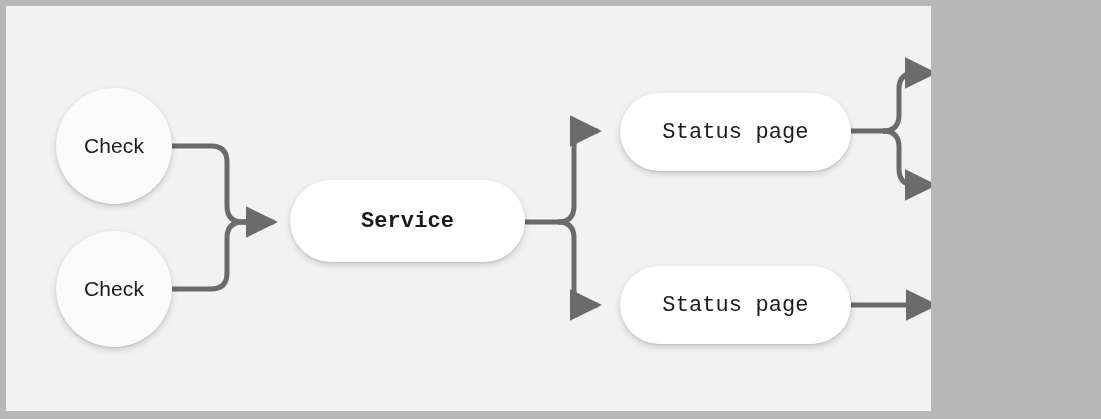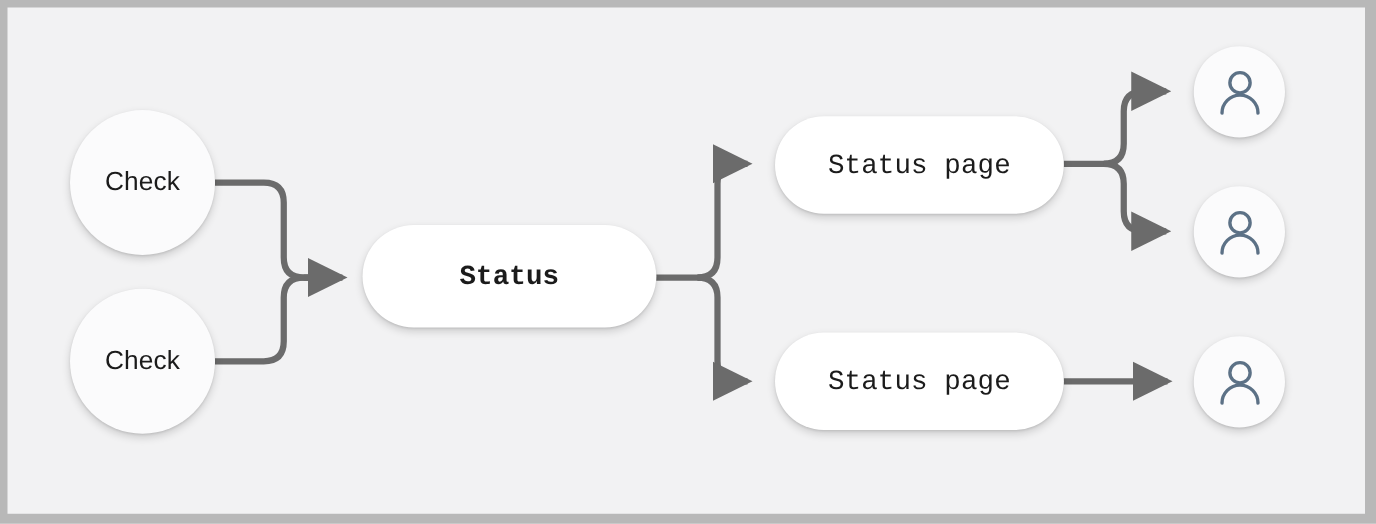--- a/index.html
+++ b/index.html
@@ -20,21 +20,21 @@
     height: 419px;
     box-sizing: border-box;
     background: #b8b8b8;
     padding: 0;
   }
 
   #diagram-canvas {
     position: absolute;
     left: 6px;
     top: 6px;
-    width: 1086px;
+    width: 925px;
     height: 405px;
     background: #f2f2f3;
     overflow: hidden;
   }
 
   
   #connector-layer {
     position: absolute;
     left: 0;
     top: 0;
@@ -146,21 +146,21 @@
 
     <div class="node node-circle" id="check-1">
       <span class="node-label label-check">Check</span>
     </div>
 
     <div class="node node-circle" id="check-2">
       <span class="node-label label-check">Check</span>
     </div>
 
     <div class="node node-pill" id="service-node">
-      <span class="node-label label-service">Status</span>
+      <span class="node-label label-service">Service</span>
     </div>
 
     <div class="node node-pill" id="status-1">
       <span class="node-label label-status">Status page</span>
     </div>
 
     <div class="node node-pill" id="status-2">
       <span class="node-label label-status">Status page</span>
     </div>
 

